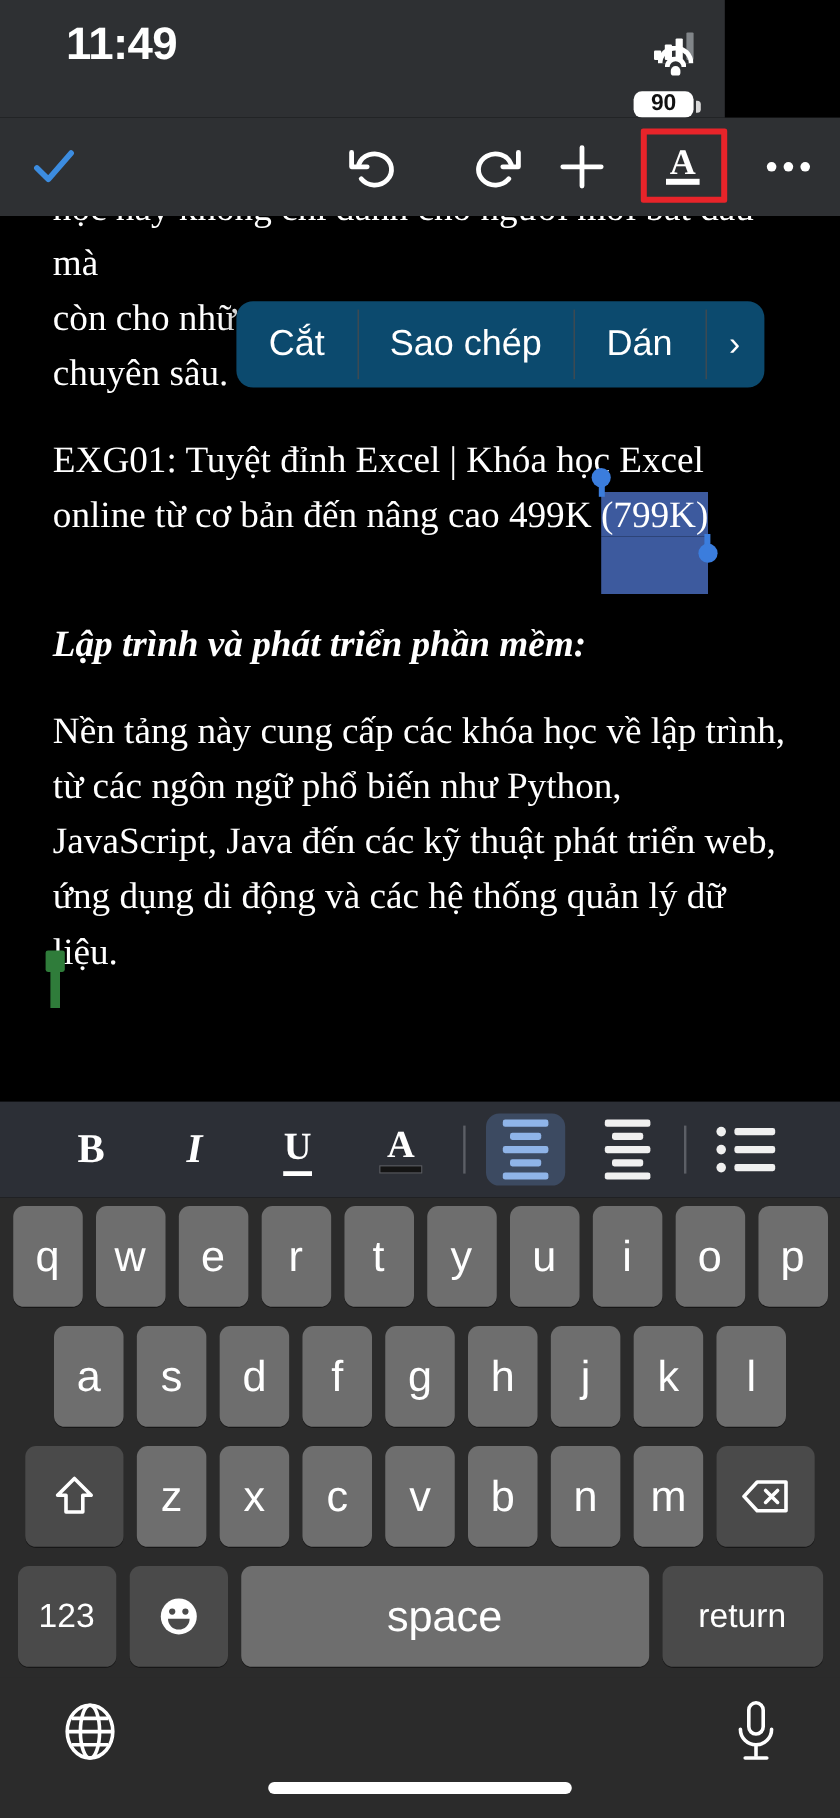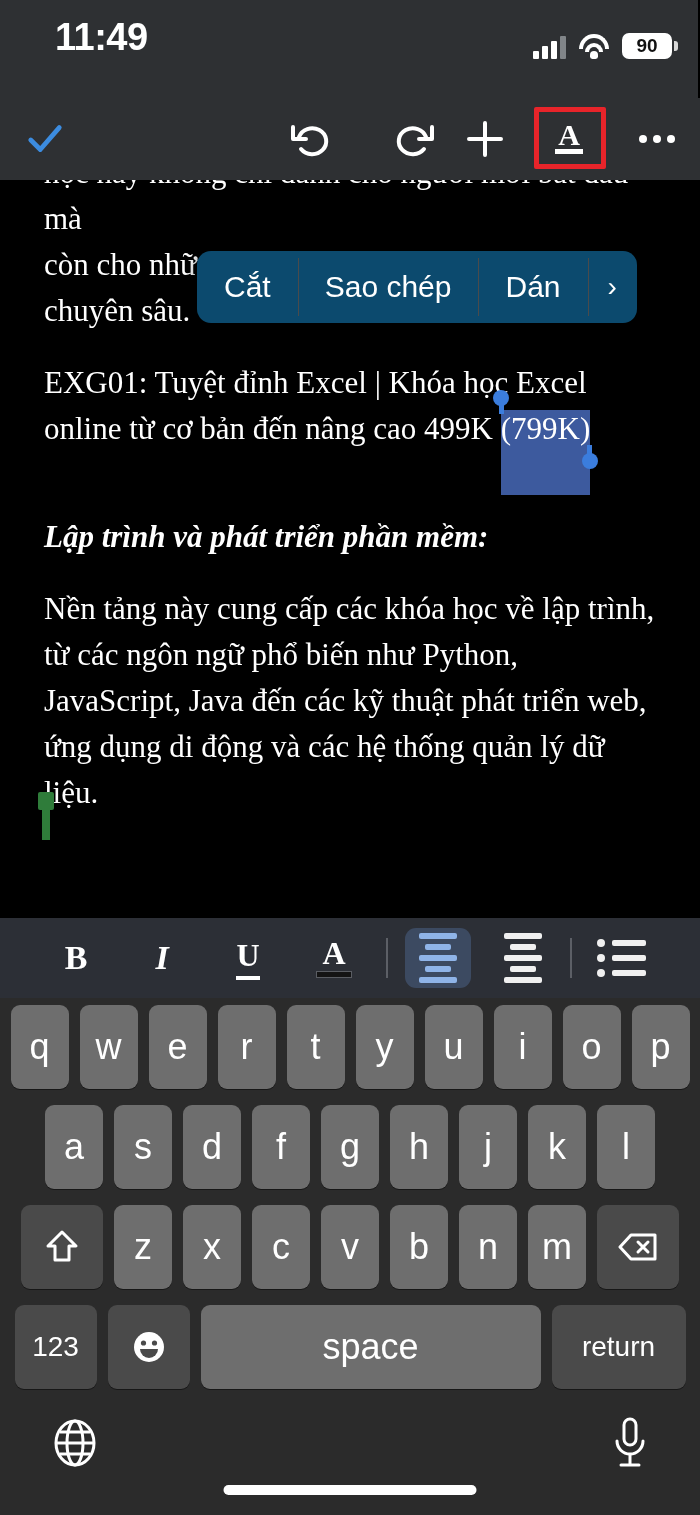--- a/index.html
+++ b/index.html
@@ -12,42 +12,42 @@
   .phone {
     position: relative;
     width: 700px; height: 1515px;
     background: #000;
     overflow: hidden;
   }
 
   
   .statusbar {
     position: absolute; top: 0; left: 0;
-    width: 698px; height: 98px;
+    width: 604px; height: 98px;
     background: #2e3033;
   }
   .status-time {
     position: absolute; left: 55px; top: 16px;
     font-size: 38px; font-weight: bold; color: #fff;
     letter-spacing: -0.5px;
   }
   .status-back {
     position: absolute; left: 20px; top: 58px;
     font-size: 26px; color: #fff; font-weight: 600;
     display: flex; align-items: center; gap: 6px;
   }
   .tri-left {
     width: 0; height: 0;
     border-top: 9px solid transparent;
     border-bottom: 9px solid transparent;
     border-right: 12px solid #fff;
   }
   .status-right {
     position: absolute; right: 26px; top: 27px;
-    display: flex; align-items: flex-end; gap: 13px; height: 32px;
+    display: flex; align-items: flex-end; gap: 13px; height: 32px; flex-direction: column;
   }
   .signal { display: flex; align-items: flex-end; gap: 3px; height: 24px; }
   .signal i { width: 6px; background: #fff; border-radius: 1px; display: block; }
   .signal i:nth-child(1) { height: 8px; }
   .signal i:nth-child(2) { height: 13px; }
   .signal i:nth-child(3) { height: 18px; }
   .signal i:nth-child(4) { height: 23px; background: #818589; }
   .wifi { position: relative; width: 30px; height: 24px; }
   .wifi span {
     position: absolute; left: 50%; transform: translateX(-50%);

